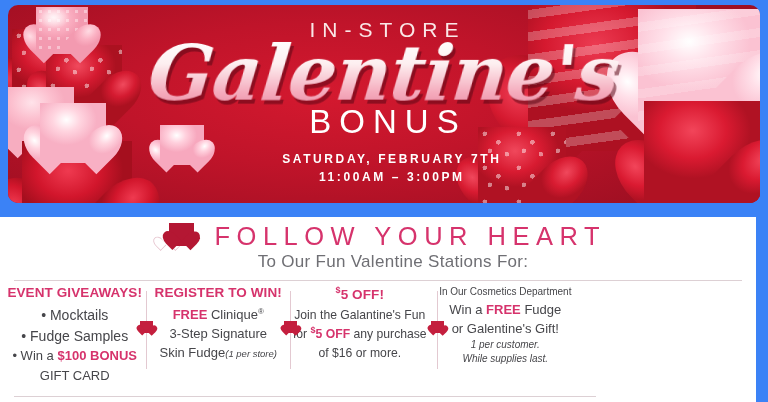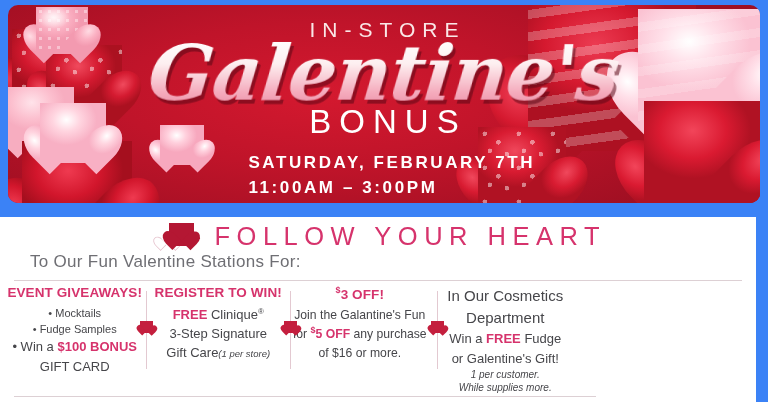--- a/index.html
+++ b/index.html
@@ -78,22 +78,22 @@
     -webkit-text-fill-color:transparent;
     filter:drop-shadow(3px 4px 0 rgba(90,6,20,.55));
     transform:skewX(-6deg);
     padding:0 6px;
   }
   .event {
     font-size:33px; letter-spacing:8px; color:#ffffff; font-weight:300;
     text-indent:8px; margin-top:-4px; line-height:1;
   }
   .when {
-    margin-top:13px; color:#ffffff;
-    font-size:17px; font-weight:700; letter-spacing:2.6px; line-height:1.45;
+    margin-top:13px; text-align:center; color:#ffffff;
+    font-size:12px; font-weight:700; letter-spacing:2.6px; line-height:1.45;
     text-indent:2.6px;
     margin-left:13px;
   }
 
   
   .lower { position:absolute; left:0; top:217px; width:756px; height:199px; background:#fff; }
 
   .follow-row {
     position:relative; display:flex; align-items:center; justify-content:center;
     height:33px; margin-top:3px; padding-left:8px;
@@ -105,21 +105,21 @@
   }
   .fh-outline .hbody i { background:#fff; }
   .fh-outline::before,.fh-outline::after{ box-shadow:0 0 0 1px #e8c9d2 inset; }
   .fh-solid { position:absolute; left:11px; top:1px; width:25px; height:23px; background:#b41733; }
 
   .follow-title {
     font-size:25.5px; letter-spacing:6.5px; color:#d6336c; font-weight:300;
     text-indent:6.5px; white-space:nowrap;
   }
   .sub-title {
-    text-align:left; font-size:17px; color:#6f6f74; font-weight:300;
+    text-align:center; font-size:17px; color:#6f6f74; font-weight:300;
     letter-spacing:.3px; margin-top:-1px; padding-left:30px;
   }
 
   .rule { height:1px; background:#ddd0d4; }
   .rule-top { position:absolute; left:14px; right:14px; top:63px; }
   .rule-bot { position:absolute; left:14px; right:160px; top:179px; }
 
   .cols {
     position:absolute; left:0; top:68px; width:578px;
     display:flex; align-items:flex-start;
@@ -130,21 +130,21 @@
   .col3 { width:148px; }
   .col4 { width:148px; }
 
   .col-head {
     font-size:13.5px; font-weight:700; color:#d6336c; letter-spacing:.1px;
     line-height:1.25; margin-bottom:3px; white-space:nowrap;
   }
   .col-line { font-size:13px; color:#46464a; line-height:1.48; font-weight:300; }
   .col-line b { font-weight:700; color:#d6336c; }
   .col-line .dk { font-weight:700; color:#46464a; }
-  .bul { font-size:11px; color:#46464a; line-height:1.48; font-weight:300; }
+  .bul { font-size:14px; color:#46464a; line-height:1.48; font-weight:300; }
   .sup { font-size:9px; vertical-align:super; }
   .reg { font-size:8px; vertical-align:super; }
   .fineprint { font-size:10px; color:#46464a; font-style:italic; line-height:1.35; font-weight:300; }
   .small-note { font-size:9.5px; font-style:italic; }
   .tight { font-size:12.2px; }
 
   .divider {
     position:absolute; top:6px; width:1px; height:78px; background:#e3c9d1;
   }
   .divider .dv-heart {
@@ -288,36 +288,36 @@
         <div class="bul">• Mocktails</div>
         <div class="bul">• Fudge Samples</div>
         <div class="col-line"><span>• Win a </span><b>$100 BONUS</b></div>
         <div class="col-line"><span class="dk" style="font-weight:300;">GIFT CARD</span></div>
       </div>
 
       <div class="col col2">
         <div class="col-head">REGISTER TO WIN!</div>
         <div class="col-line"><b>FREE</b> <span>Clinique</span><span class="reg">®</span></div>
         <div class="col-line">3-Step Signature</div>
-        <div class="col-line"><span>Gift Care</span><span class="small-note">(1 per store)</span></div>
+        <div class="col-line"><span>Skin Fudge</span><span class="small-note">(1 per store)</span></div>
       </div>
 
       <div class="col col3">
-        <div class="col-head"><span class="sup">$</span><span>3 OFF!</span></div>
+        <div class="col-head"><span class="sup">$</span><span>5 OFF!</span></div>
         <div class="col-line tight">Join the Galantine's Fun</div>
         <div class="col-line tight"><span>for </span><b><span class="sup">$</span><span>5 OFF</span></b><span> any purchase</span></div>
         <div class="col-line tight">of $16 or more.</div>
       </div>
 
       <div class="col col4">
-        <div class="col-line" style="font-size:15px;">In Our Cosmetics Department</div>
+        <div class="col-line" style="font-size:10px;">In Our Cosmetics Department</div>
         <div class="col-line"><span>Win a </span><b>FREE</b><span> Fudge</span></div>
         <div class="col-line">or Galentine's Gift!</div>
         <div class="fineprint">1 per customer.</div>
-        <div class="fineprint">While supplies more.</div>
+        <div class="fineprint">While supplies last.</div>
       </div>
 
       <div class="divider d1">
         <div class="heart dv-heart">
             <div class="hbody">
               <i></i>
             </div>
           </div>
       </div>
       <div class="divider d2">

